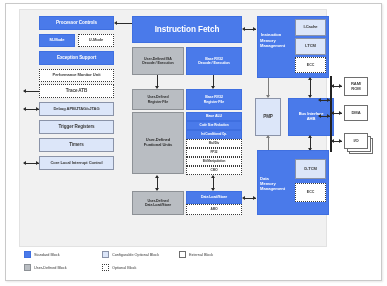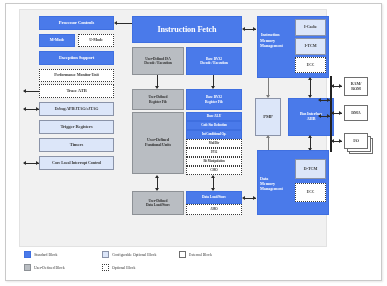--- a/index.html
+++ b/index.html
@@ -6,21 +6,20 @@
   html, body {
     width: 387px; height: 286px;
     background: #ffffff;
     font-family: "Liberation Sans", sans-serif;
     overflow: hidden;
   }
   #diagram-root {
     position: relative;
     width: 387px; height: 286px;
     background: #ffffff;
-    font-family: Liberation Serif, serif;
   }
   
   .card {
     position: absolute;
     left: 5px; top: 3px;
     width: 377px; height: 278px;
     background: #ffffff;
     border: 1px solid #c9c9c9;
     box-shadow: 1px 1px 2px rgba(0,0,0,0.10);
   }

